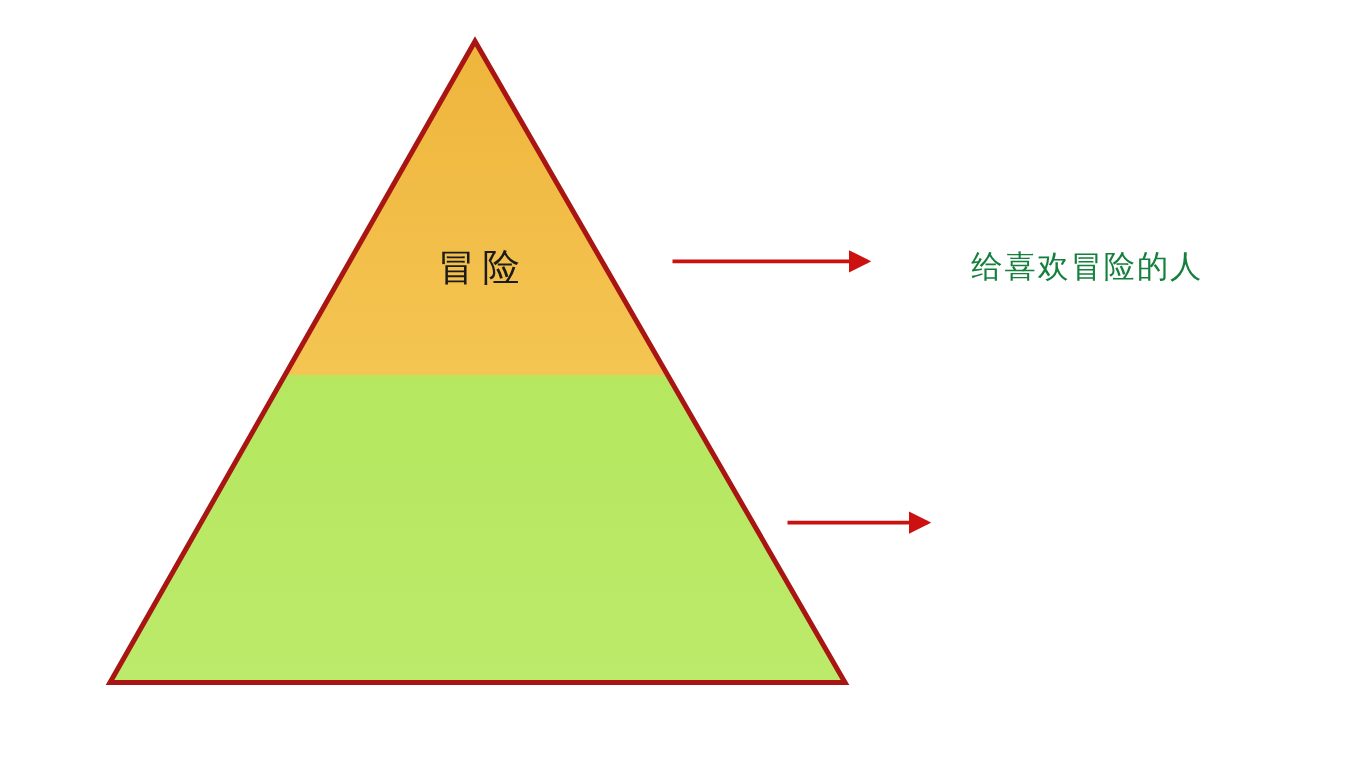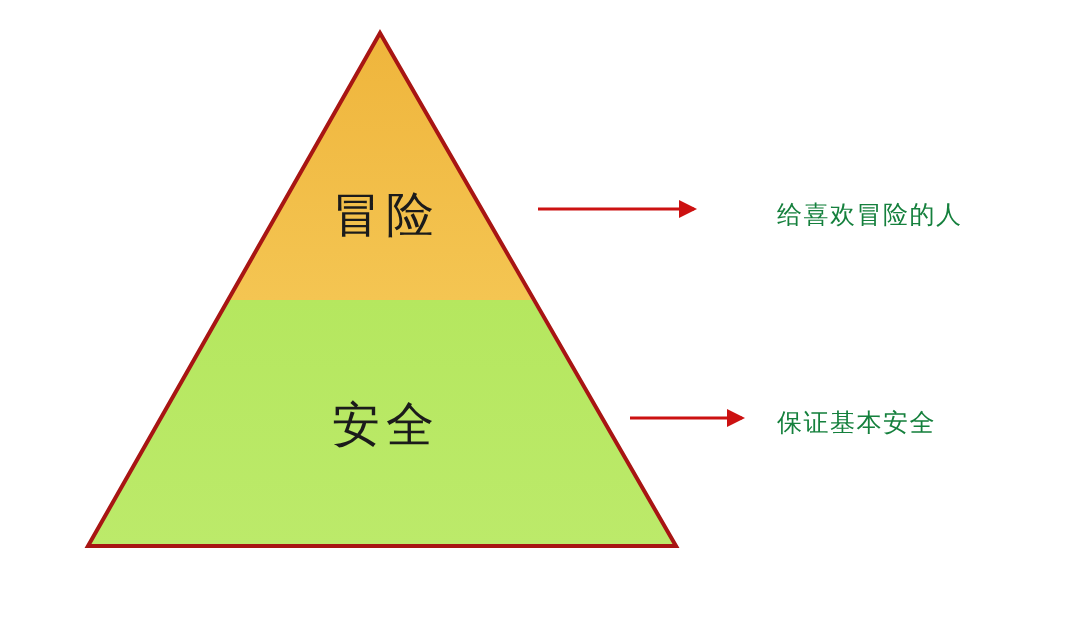--- a/index.html
+++ b/index.html
@@ -31,21 +31,21 @@
     top: 0;
     width: 1080px;
     height: 620px;
   }
 
   
   .tier-label {
     position: absolute;
     font-family: "Liberation Sans", "DejaVu Sans", sans-serif;
     color: #1b1b1b;
-    font-size: 48px;
+    font-size: 30px;
     font-weight: 400;
     letter-spacing: 6px;
     line-height: 1;
     white-space: nowrap;
     transform: translate(-50%, -50%);
     text-align: center;
   }
   #tier-label-top {
     left: 386px;
     top: 215px;
@@ -102,19 +102,17 @@
 
     <polygon points="380,33 676,546 88,546" fill="none" stroke="#A81513" stroke-width="4" stroke-linejoin="miter"></polygon>
 
     <line x1="538" y1="209" x2="694" y2="209" stroke="#CC1111" stroke-width="3" marker-end="url(#arrowhead)"></line>
 
     <line x1="630" y1="418" x2="742" y2="418" stroke="#CC1111" stroke-width="3" marker-end="url(#arrowhead)"></line>
   </svg>
 
   <div class="tier-label" id="tier-label-top">冒险</div>
 
-  <div class="tier-label" id="tier-label-bottom">安全</div>
 
   <div class="callout-text" id="callout-text-0">给喜欢冒险的人</div>
 
-  <div class="callout-text" id="callout-text-1">保证基本安全</div>
 
 </div>
 
 </body></html>

